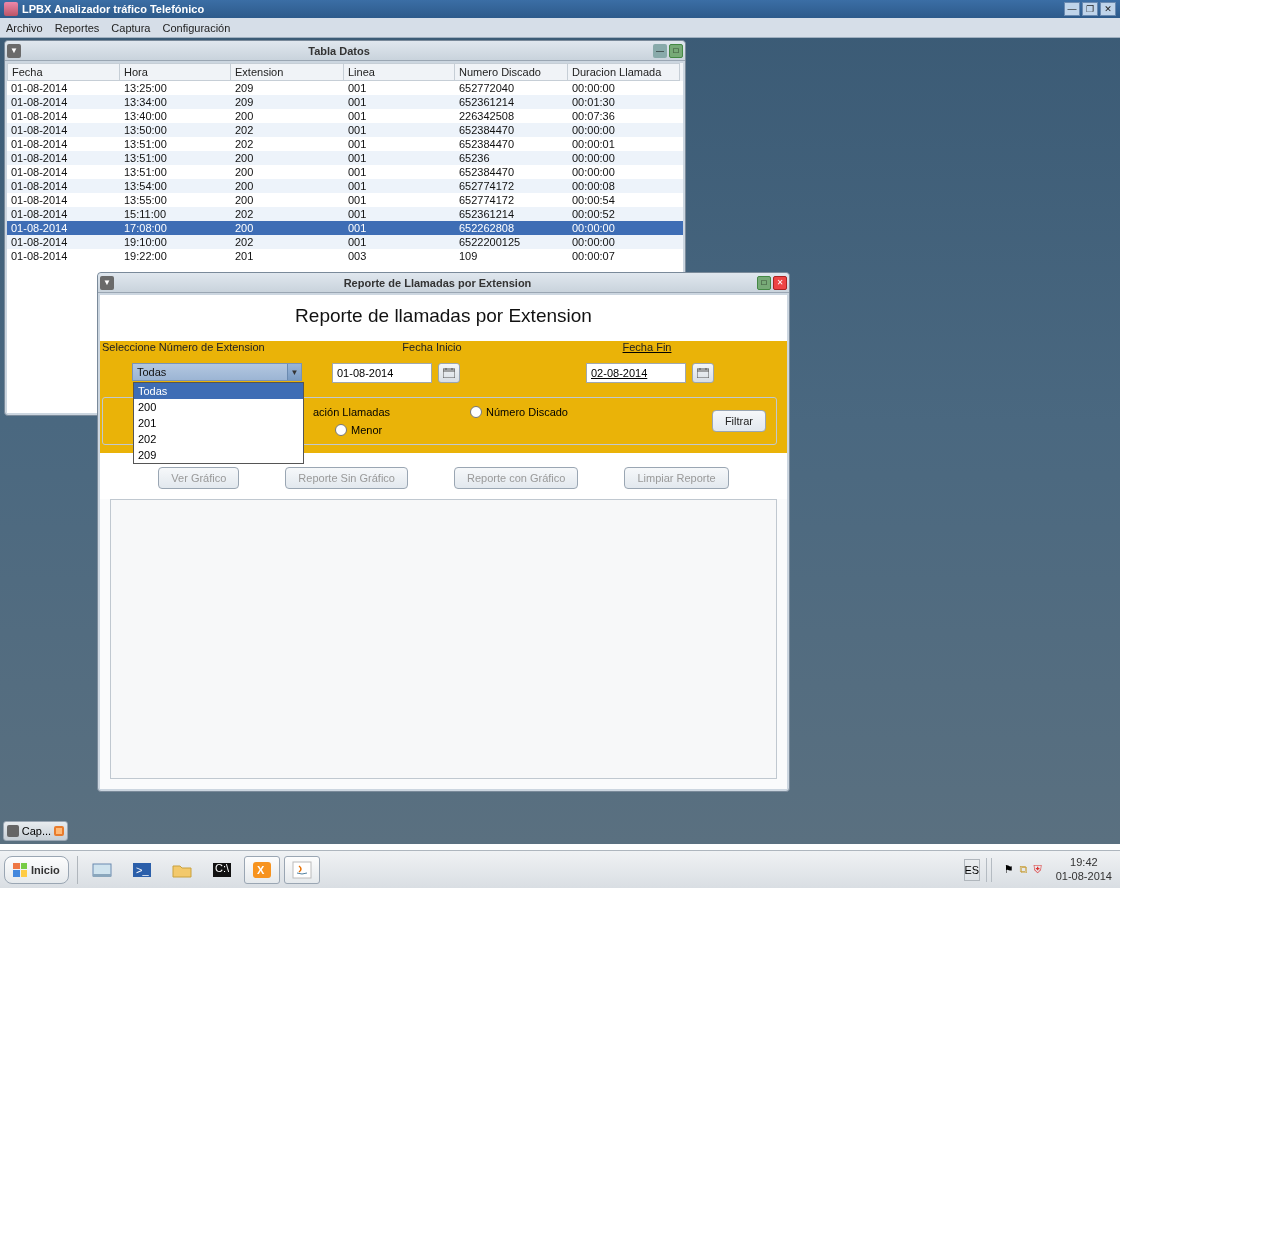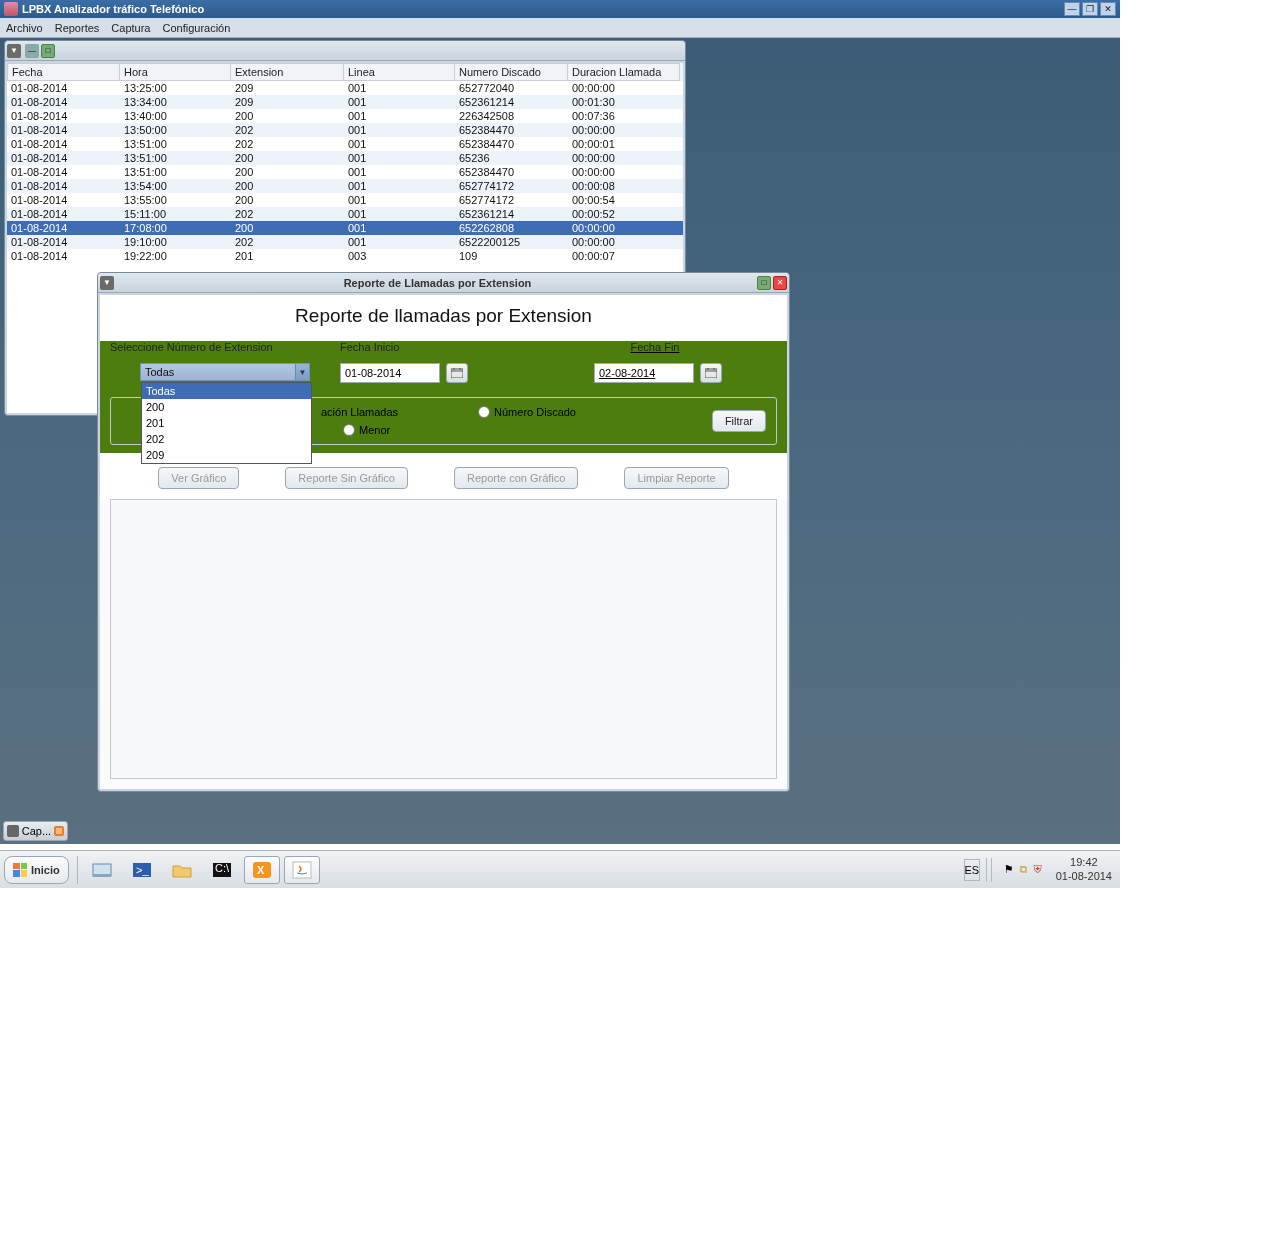--- a/index.html
+++ b/index.html
@@ -30,21 +30,21 @@
 .tbl-head div:first-child { border-left:1px solid #c6ced6; }
 .tbl-body { overflow:auto; }
 .tbl-row { }
 .tbl-row div { padding:1px 4px; border-bottom:0; color:#111; }
 .tbl-row.alt { background:#edf3fa; }
 .tbl-row.sel { background:#3e6db5; color:#fff; }
 .tbl-row.sel div { color:#fff; }
 
 .report-frame .if-content { background:#fafbfc; padding:0; }
 .report-header { font-size:19px; color:#111; text-align:center; padding:10px 0 14px 0; background:#fff; }
-.form-area { padding:0 10px 8px 10px; background:#4d7c0f; }
+.form-area { padding:0 10px 8px 2px; background:#eab308; }
 .form-label { color:#222; padding-bottom:4px; }
 .combo { width:170px; height:18px; border:1px solid #7893b8; background:linear-gradient(#b3c7e0,#9cb5d4); display:flex; align-items:center; position:relative; cursor:pointer; }
 .combo .sel-text { flex:1; padding:0 4px; color:#111; }
 .combo .arrow { width:14px; height:16px; background:linear-gradient(#99b5d8,#7a9bc2); display:flex; align-items:center; justify-content:center; font-size:8px; color:#333; border-left:1px solid #6a8ab0;}
 .combo-list { position:absolute; top:18px; left:0; width:171px; background:#fff; border:1px solid #555; z-index:10; }
 .combo-list div { padding:2px 4px; cursor:pointer; }
 .combo-list div.hl { background:#3e6db5; color:#fff; }
 .date-input { width:100px; height:20px; border:1px solid #a0a8b0; padding:0 4px; background:#fff; }
 .date-btn { width:22px; height:20px; border:1px solid #9aa6b3; background:linear-gradient(#f4f6f8,#d8dee4); border-radius:3px; display:inline-flex; align-items:center; justify-content:center; margin-left:6px; cursor:pointer; }
 .date-btn svg { display:block; }
@@ -89,20 +89,21 @@
       <span>Archivo</span>
       <span>Reportes</span>
       <span>Captura</span>
       <span>Configuración</span>
     </div>
     <div class="workspace">
 
       <div class="internal-frame" style="left:4px; top:2px; width:682px; height:376px;">
         <div class="if-titlebar">
           <div class="drop">▼</div>
+          <div class="ititle">Tabla Datos</div>
           <div class="if-btns">
             <div class="if-btn if-min">—</div>
             <div class="if-btn if-max">□</div>
           </div>
         </div>
         <div class="if-content">
           <div class="tbl-head">
             <div>Fecha</div>
             <div>Hora</div>
             <div>Extension</div>
@@ -243,21 +244,21 @@
                         <div class="hl">Todas</div>
                         <div>200</div>
                         <div>201</div>
                         <div>202</div>
                         <div>209</div>
                       </div>
                   </div>
                 </div>
               </div>
               <div style="width:200px;">
-                <div class="form-label" style="text-align:left">Fecha Inicio</div>
+                <div class="form-label" style="text-align:center">Fecha Inicio</div>
                 <div style="height:6px"></div>
                 <div style="display:flex;align-items:center;">
                   <input class="date-input" value="01-08-2014" style="">
                   <div class="date-btn">
                     <svg width="12" height="10" viewBox="0 0 12 10">
                         <rect x="0" y="1" width="12" height="9" fill="none" stroke="#555"></rect>
                         <line x1="0" y1="3" x2="12" y2="3" stroke="#555"></line>
                         <line x1="3" y1="0" x2="3" y2="2" stroke="#555"></line>
                         <line x1="9" y1="0" x2="9" y2="2" stroke="#555"></line>
                       </svg>

